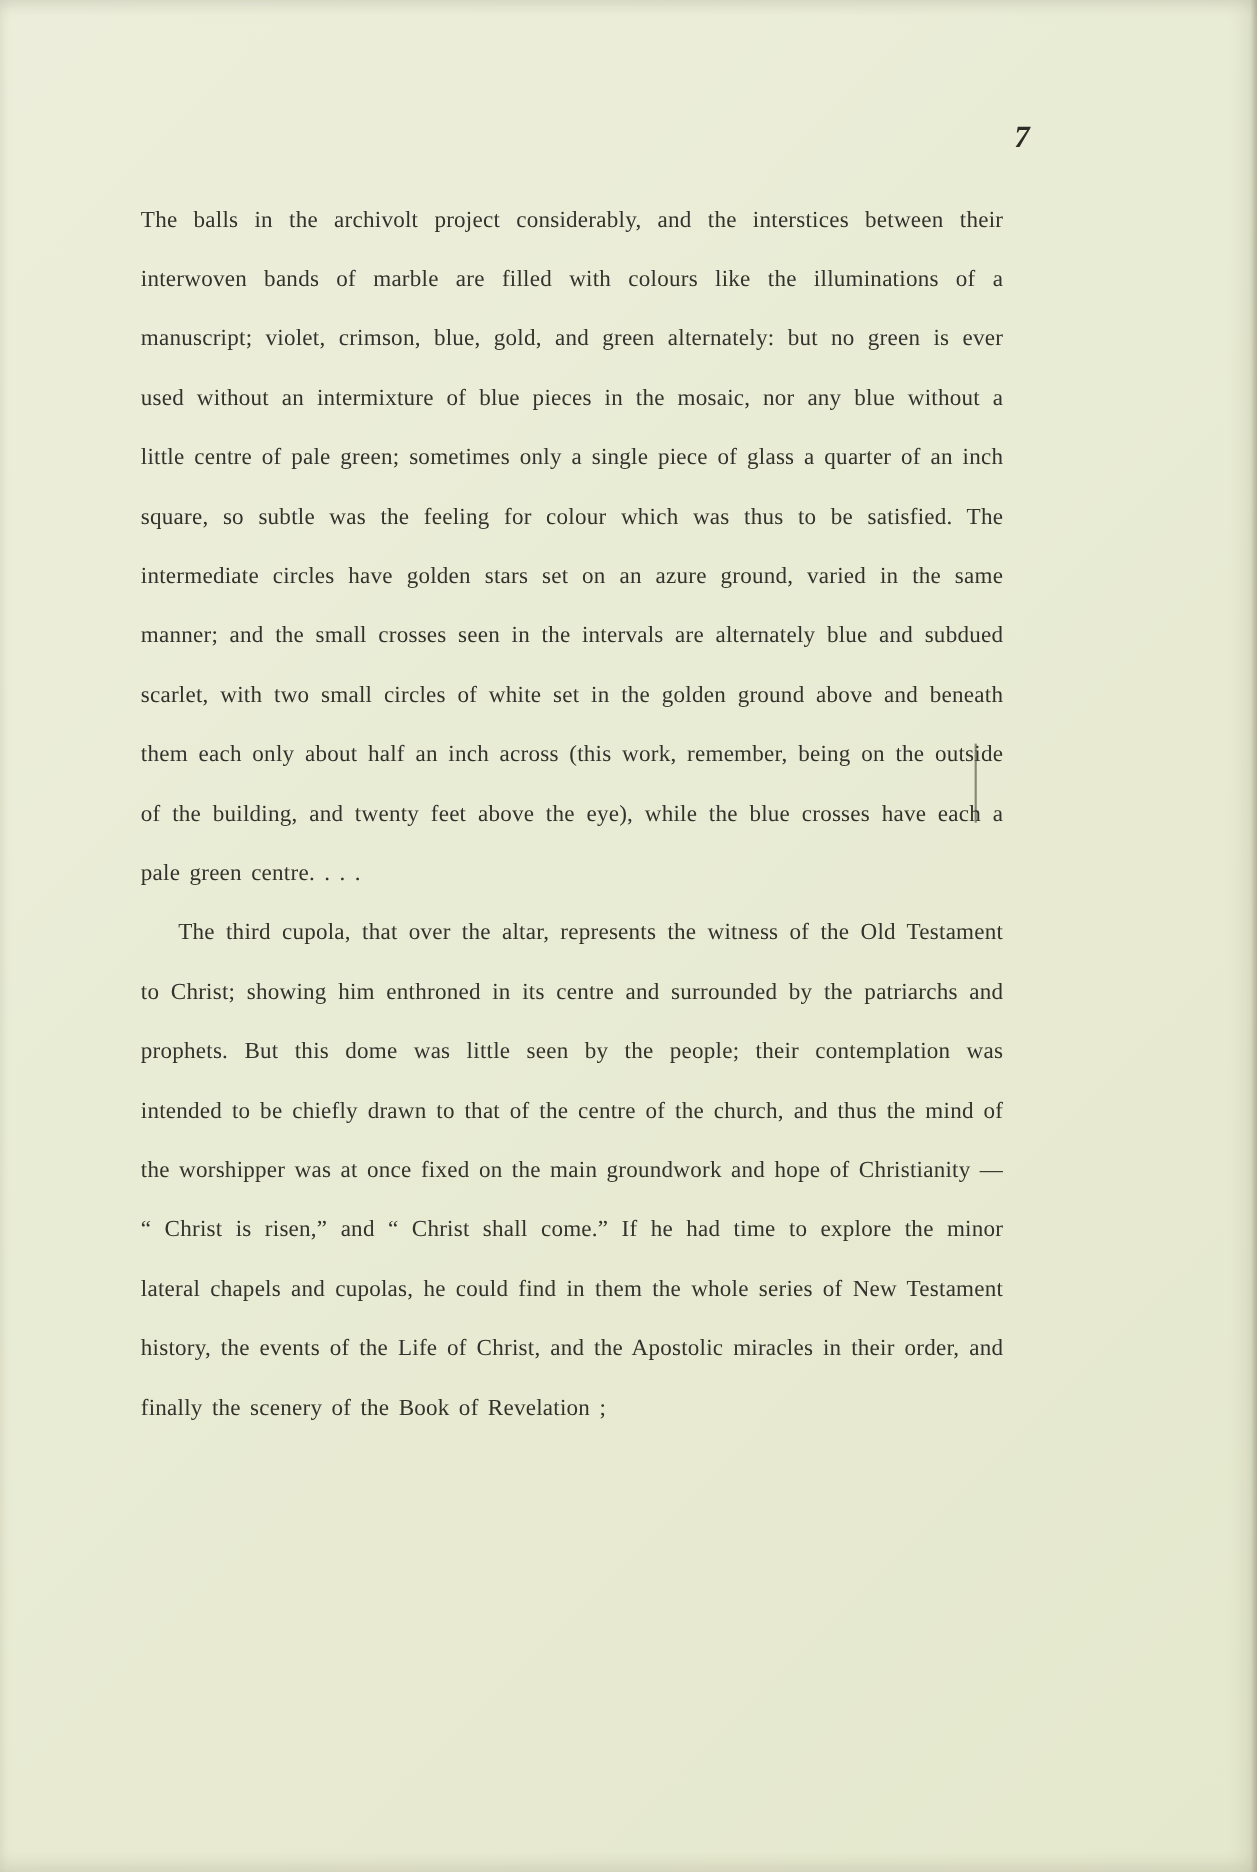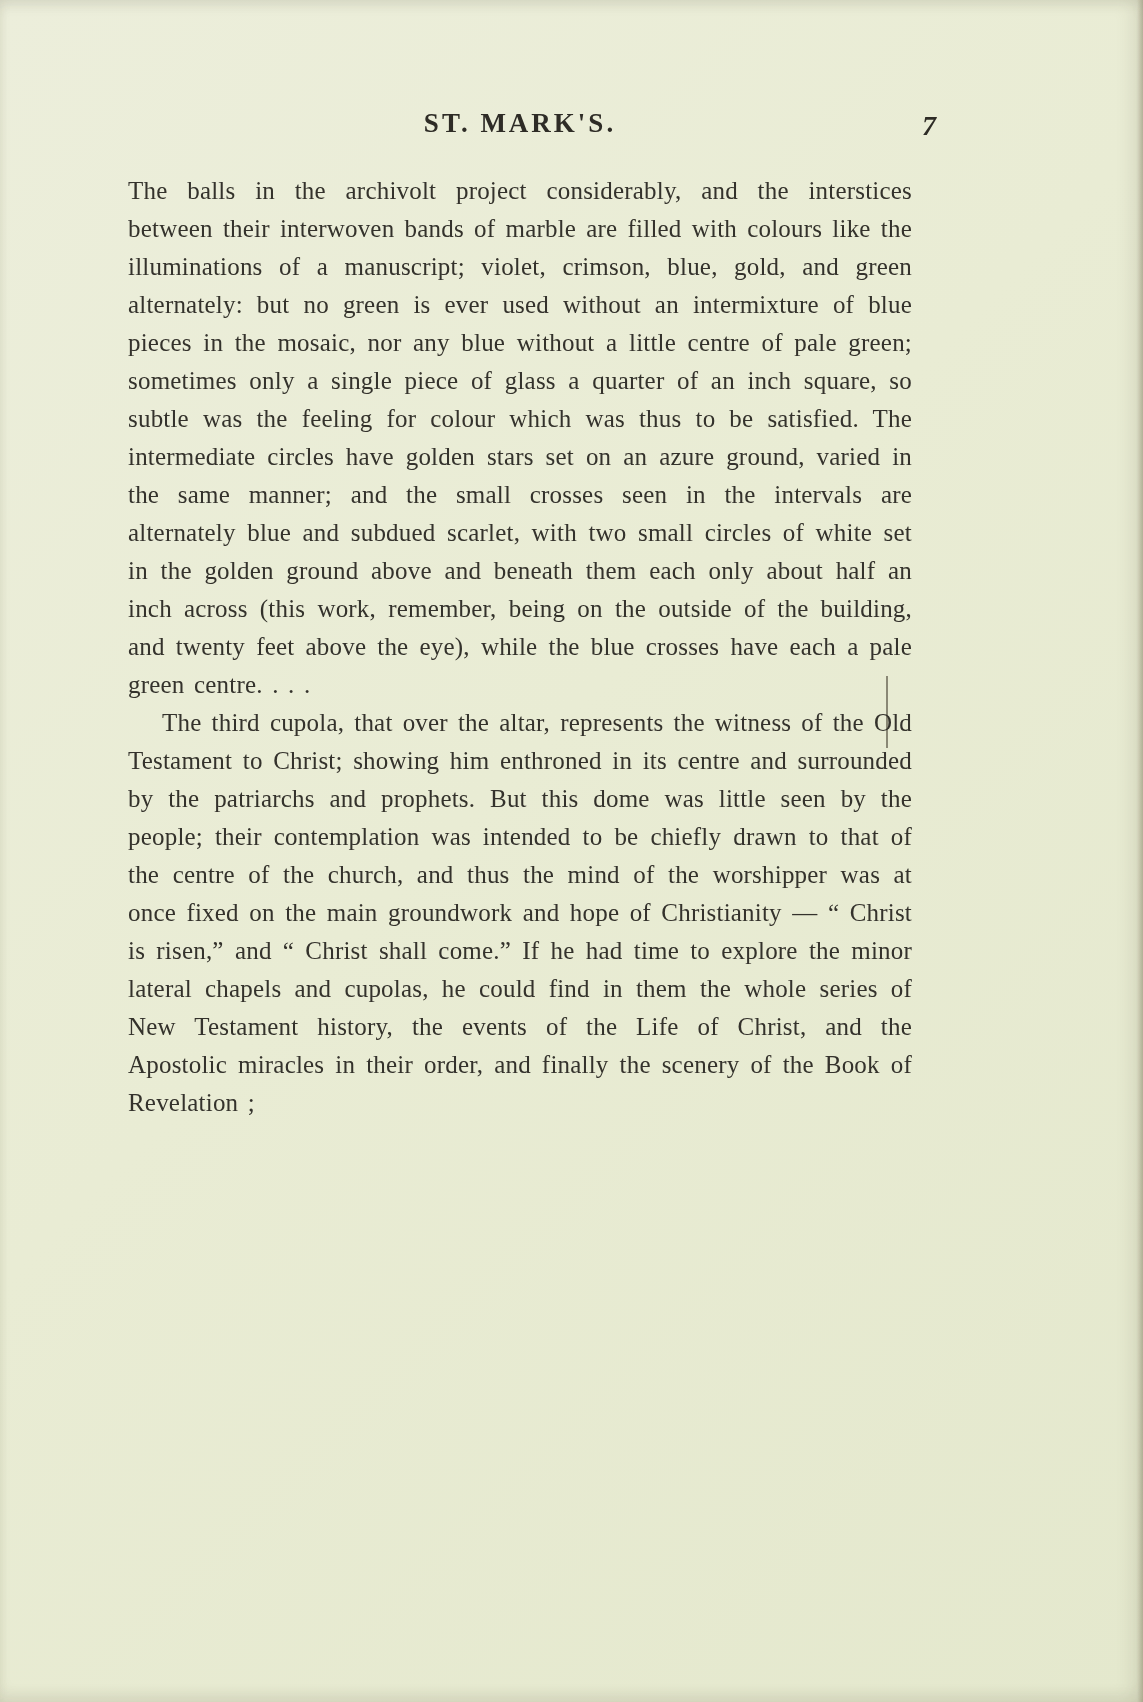--- a/index.html
+++ b/index.html
@@ -53,22 +53,22 @@
     position: absolute;
     right: -24px;
     top: 2px;
     font-size: 28px;
     font-weight: bold;
     font-style: italic;
     color: #2e2c26;
   }
   .body-text p {
     margin: 0;
-    font-size: 25px;
-    line-height: 38px;
+    font-size: 21px;
+    line-height: 54px;
     text-align: justify;
     word-spacing: 3px;
     letter-spacing: 0.2px;
   }
   .body-text p.indented {
     text-indent: 34px;
   }
   
   .scan-artifact {
     position: absolute;
@@ -81,21 +81,20 @@
 </style>
 </head>
 <body>
 
 <div class="scan-page">
   <div class="page-edge-right"></div>
   <div class="scan-artifact"></div>
 
   <div class="content">
     <div class="page-header">
-      <div class="page-title">ST. MARK'S.</div>
       <div class="page-number">7</div>
     </div>
 
     <div class="body-text">
       <p>The balls in the archivolt project considerably, and the interstices between their interwoven bands of marble are filled with colours like the illuminations of a manuscript; violet, crimson, blue, gold, and green alternately: but no green is ever used without an intermixture of blue pieces in the mosaic, nor any blue without a little centre of pale green; sometimes only a single piece of glass a quarter of an inch square, so subtle was the feeling for colour which was thus to be satisfied. The intermediate circles have golden stars set on an azure ground, varied in the same manner; and the small crosses seen in the intervals are alternately blue and subdued scarlet, with two small circles of white set in the golden ground above and beneath them each only about half an inch across (this work, remember, being on the outside of the building, and twenty feet above the eye), while the blue crosses have each a pale green centre. . . .</p>
       <p class="indented">The third cupola, that over the altar, represents the witness of the Old Testament to Christ; showing him enthroned in its centre and surrounded by the patriarchs and prophets.  But this dome was little seen by the people; their contemplation was intended to be chiefly drawn to that of the centre of the church, and thus the mind of the worshipper was at once fixed on the main groundwork and hope of Christianity — “ Christ is risen,” and “ Christ shall come.”  If he had time to explore the minor lateral chapels and cupolas, he could find in them the whole series of New Testament history, the events of the Life of Christ, and the Apostolic miracles in their order, and finally the scenery of the Book of Revelation ;</p>
     </div>
   </div>
 </div>
 

